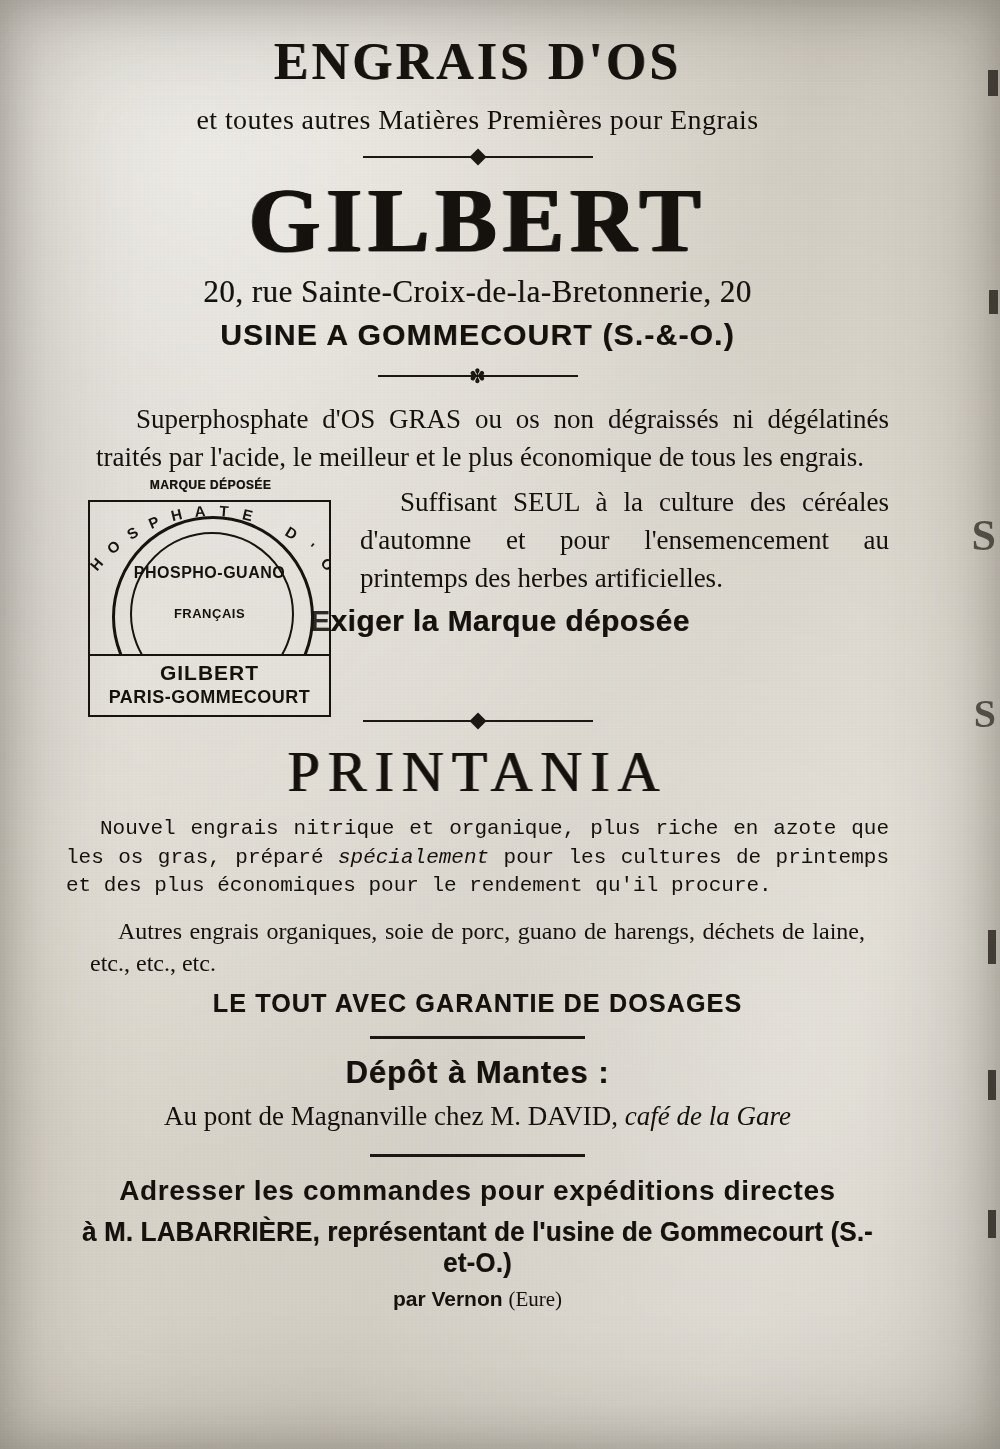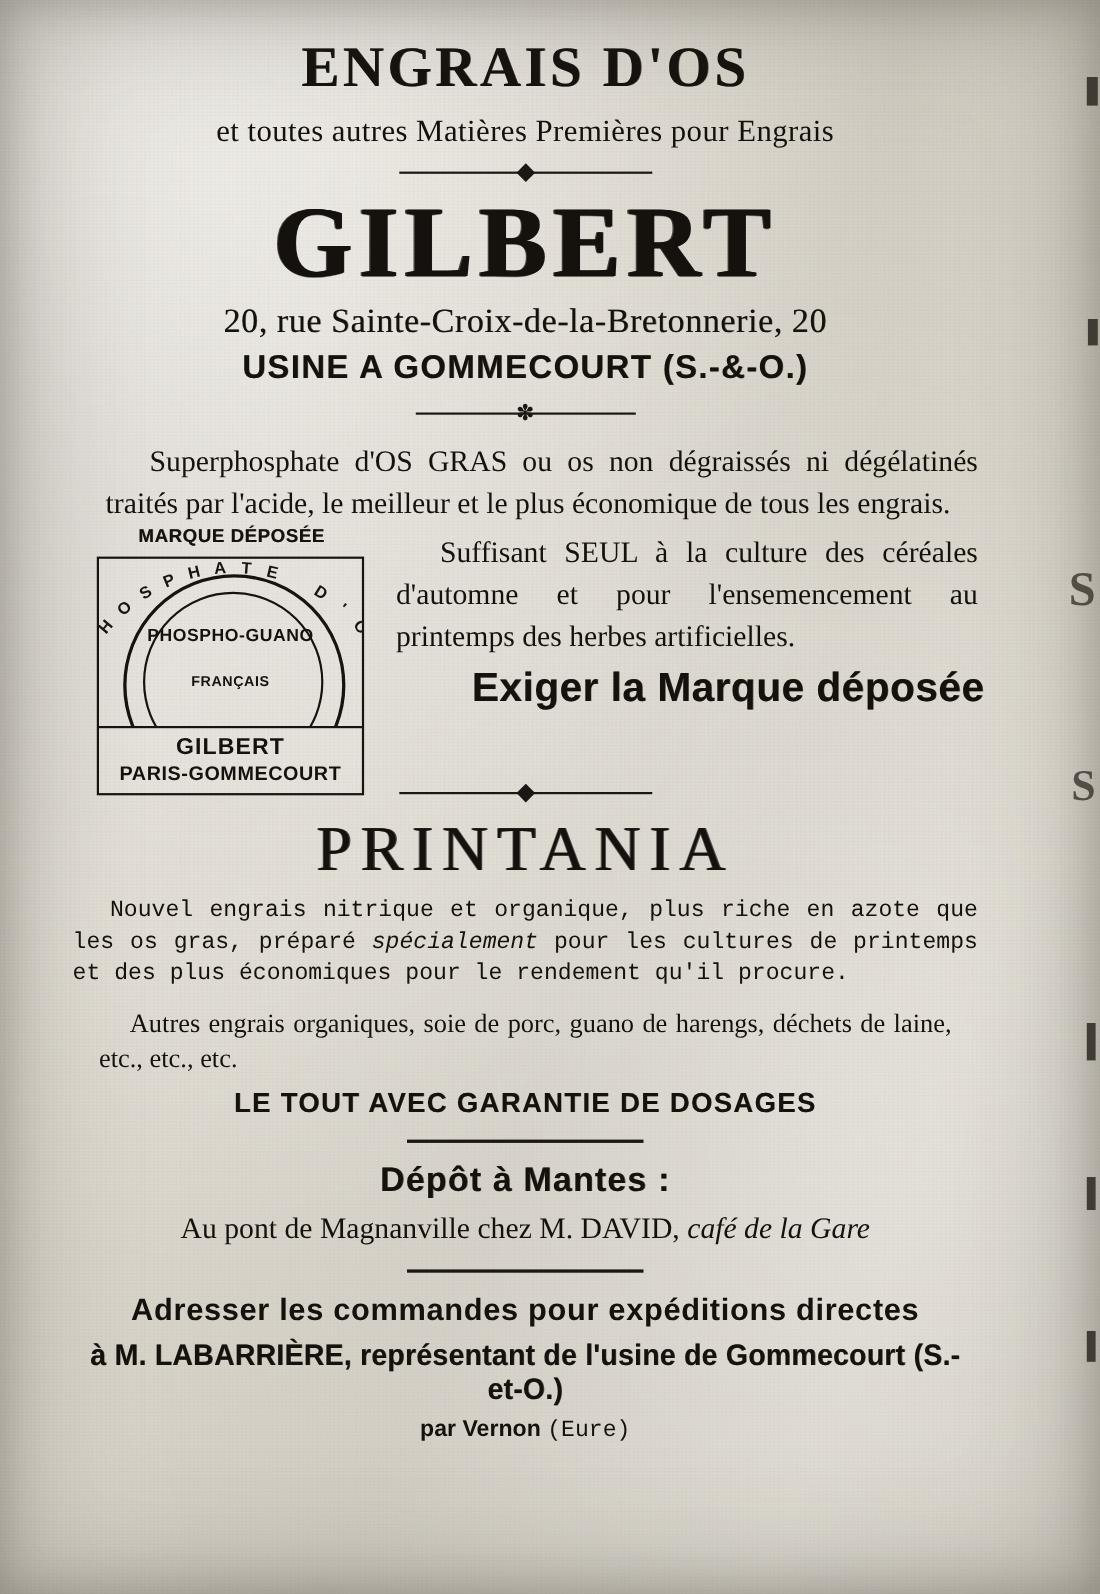--- a/index.html
+++ b/index.html
@@ -198,21 +198,21 @@
   .trademark {
     position: absolute;
     left: 28px;
     top: 78px;
     width: 245px;
     text-align: center;
   }
   .tm-caption {
     font-family: "Liberation Sans", sans-serif;
     font-weight: 700;
-    font-size: 17px;
+    font-size: 12px;
     letter-spacing: 0.5px;
     margin-bottom: 8px;
     text-shadow: 0.4px 0 0 rgba(0,0,0,0.6);
   }
   .tm-box {
     border: 2px solid #17130f;
     width: 243px;
     box-sizing: border-box;
     background: rgba(255,255,255,0.10);
   }
@@ -286,24 +286,24 @@
     font-family: "Liberation Sans", sans-serif;
     font-weight: 700;
     font-size: 18px;
     letter-spacing: 0.5px;
     margin-top: 2px;
   }
 
   .t-exiger {
     font-family: "Liberation Sans", sans-serif;
     font-weight: 700;
-    font-size: 37px;
+    font-size: 30px;
     letter-spacing: 0.4px;
     margin: 0 0 0 250px;
-    text-align: right;
+    text-align: left;
     text-shadow: 0.5px 0 0 rgba(0,0,0,0.5);
   }
 
   .t-printania {
     font-family: "Liberation Serif", serif;
     font-size: 58px;
     letter-spacing: 8px;
     font-weight: 400;
     margin: 10px 0 10px 0;
     text-shadow: 1px 0 0 rgba(0,0,0,0.65), -0.8px 0 0 rgba(0,0,0,0.5);
@@ -381,21 +381,21 @@
     margin: 0 0 8px 0;
     text-shadow: 0.5px 0 0 rgba(0,0,0,0.5);
     transform: scaleX(0.96);
   }
   .t-vernon {
     font-family: "Liberation Sans", sans-serif;
     font-size: 21px;
     font-weight: 700;
     margin: 0;
   }
-  .t-vernon span.reg { font-weight: 400; font-family: Liberation Mono, monospace; }
+  .t-vernon span.reg { font-weight: 400; font-family: Liberation Serif, serif; }
 </style>
 </head>
 <body>
 
 <div id="page">
 
   <div class="content">
 
     <div class="t-engrais">ENGRAIS D'OS</div>
     <div class="t-sub1">et toutes autres Matières Premières pour Engrais</div>

